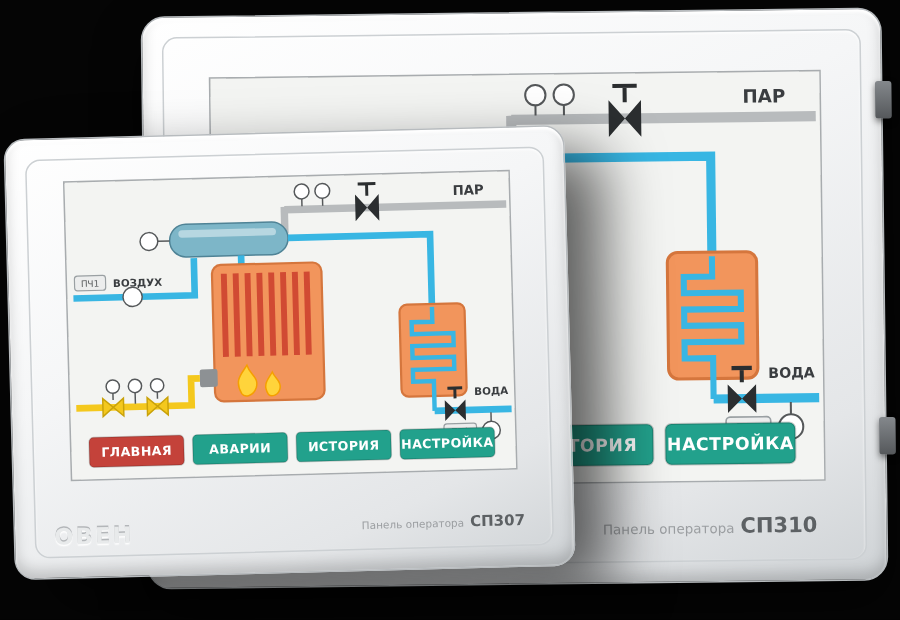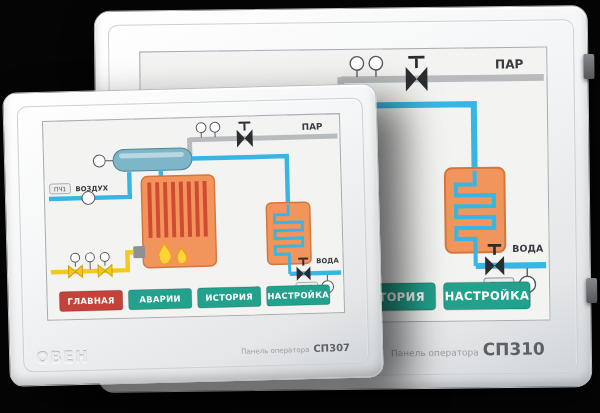--- a/index.html
+++ b/index.html
@@ -38,21 +38,21 @@
     box-shadow:inset 0 2px 7px rgba(0,0,0,.28);
   }
   .back  .screen{left:44px;top:40px;width:406px;height:272px;}
   .front .screen{left:38px;top:28px;width:296px;height:198px;}
   .screen svg{display:block;width:100%;height:100%;}
 
   .caption{position:absolute;color:#9b9ea1;white-space:nowrap;}
   .back  .caption{right:46px;bottom:28px;font-size:9px;}
   .front .caption{right:32px;bottom:24px;font-size:7px;}
   .caption b{color:#5d6164;margin-left:4px;}
-  .back  .caption b{font-size:17px;}
+  .back  .caption b{font-size:14px;}
   .front .caption b{font-size:10px;}
 
   .brand{
     position:absolute;left:26px;bottom:18px;
     font-weight:bold;font-size:15px;letter-spacing:1.5px;color:#e8eaeb;
     text-shadow:0 -1px 0 #b3b6b9, 0 1px 1px #ffffff;
   }
   .tab{
     position:absolute;width:11px;height:25px;border-radius:2px;
     background:linear-gradient(#84888c,#55585b);

